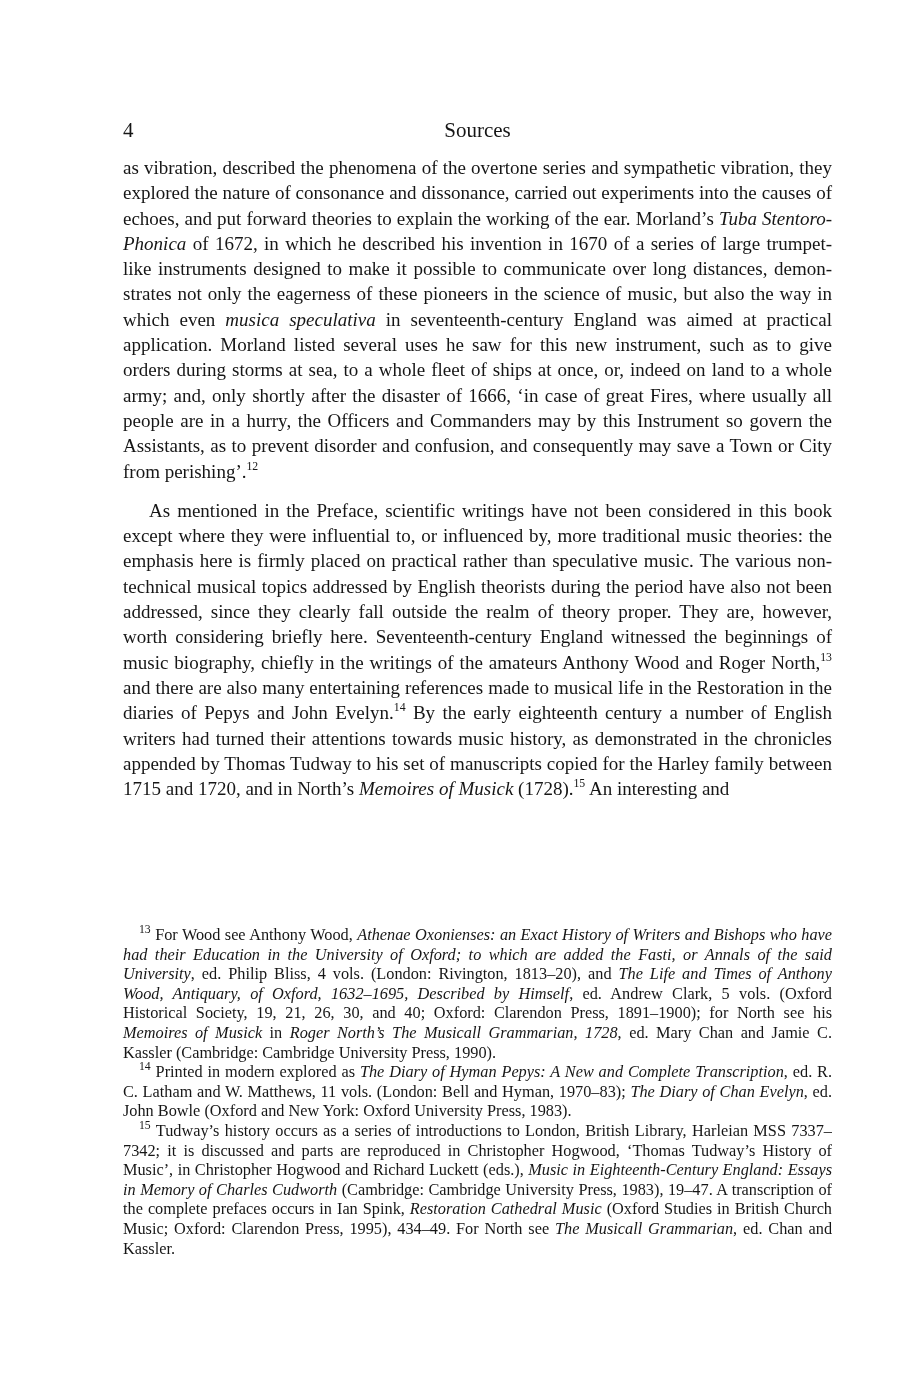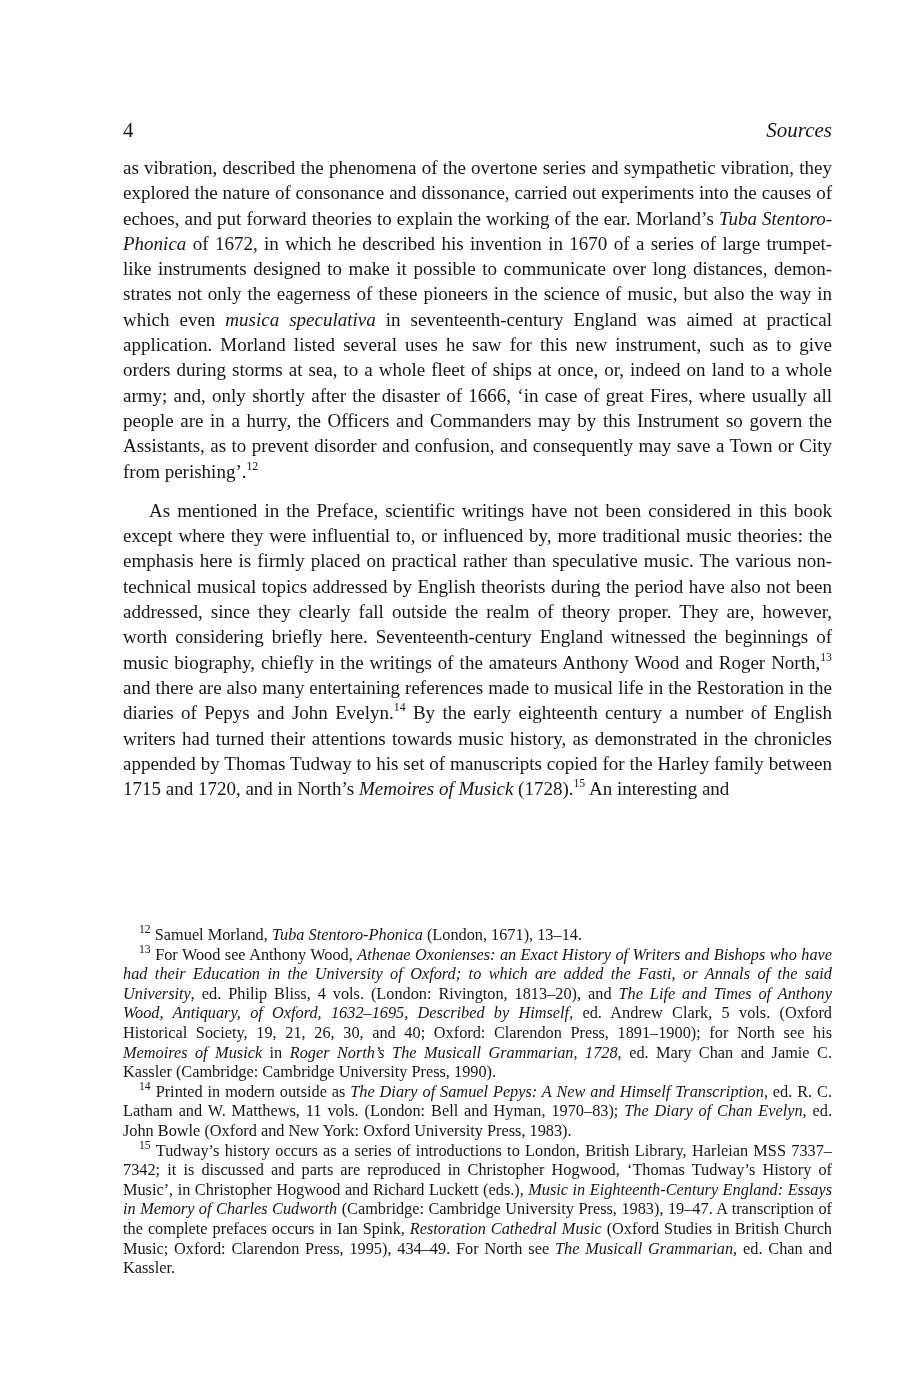--- a/index.html
+++ b/index.html
@@ -2,21 +2,21 @@
 <html><head>
 <meta charset="utf-8">
 <style>
   html, body { margin: 0; padding: 0; background: #ffffff; }
   body { width: 900px; height: 1375px; position: relative; overflow: hidden;
          font-family: "Liberation Serif", "DejaVu Serif", serif; color: #161616; }
   .page { position: absolute; left: 123px; top: 0; width: 709px; }
   .running-head { position: absolute; top: 116px; left: 0; width: 709px; height: 28px;
                   font-size: 21px; line-height: 28px; }
   .running-head .folio { position: absolute; left: 0; top: 0; }
-  .running-head .title { position: absolute; left: 0; right: 0; text-align: right; font-style: italic; }
+  .running-head .title { position: absolute; left: 0; right: 0; text-align: center; }
   .body-text { position: absolute; top: 155px; left: 0; width: 709px;
                font-size: 19px; line-height: 25.3px; text-align: justify; hyphens: manual; }
   .body-text p { margin: 0; }
   .body-text p.indent { text-indent: 26px; margin-top: 14px; }
   sup { font-size: 0.62em; line-height: 0; position: relative; top: -0.05em; vertical-align: super; }
   .footnotes { position: absolute; top: 925px; left: 0; width: 709px;
                font-size: 16.3px; line-height: 19.6px; text-align: justify; }
   .footnotes p { margin: 0; text-indent: 16px; }
   .footnotes sup { font-size: 0.72em; }
   i { font-style: italic; }
@@ -29,18 +29,17 @@
     <span class="folio">4</span>
     <span class="title">Sources</span>
   </div>
 
   <div class="body-text">
     <p><span>as vibration, described the phenomena of the overtone series and sympathetic vibration, they explored the nature of consonance and dissonance, carried out experiments into the causes of echoes, and put forward theories to explain the working of the ear. Morland’s </span><i>Tuba Stentoro-Phonica</i><span> of 1672, in which he described his invention in 1670 of a series of large trumpet-like instruments designed to make it possible to communicate over long distances, demon­strates not only the eagerness of these pioneers in the science of music, but also the way in which even </span><i>musica speculativa</i><span> in seventeenth-century England was aimed at practical application. Morland listed several uses he saw for this new instrument, such as to give orders during storms at sea, to a whole fleet of ships at once, or, indeed on land to a whole army; and, only shortly after the disaster of 1666, ‘in case of great Fires, where usually all people are in a hurry, the Officers and Commanders may by this Instrument so govern the Assistants, as to prevent disorder and confusion, and consequently may save a Town or City from perishing’.</span><sup>12</sup></p>
     <p class="indent"><span>As mentioned in the Preface, scientific writings have not been considered in this book except where they were influential to, or influenced by, more tradi­tional music theories: the emphasis here is firmly placed on practical rather than speculative music. The various non-technical musical topics addressed by English theorists during the period have also not been addressed, since they clearly fall outside the realm of theory proper. They are, however, worth consid­ering briefly here. Seventeenth-century England witnessed the beginnings of music biography, chiefly in the writings of the amateurs Anthony Wood and Roger North,</span><sup>13</sup><span> and there are also many entertaining references made to musi­cal life in the Restoration in the diaries of Pepys and John Evelyn.</span><sup>14</sup><span> By the early eighteenth century a number of English writers had turned their attentions towards music history, as demonstrated in the chronicles appended by Thomas Tudway to his set of manuscripts copied for the Harley family between 1715 and 1720, and in North’s </span><i>Memoires of Musick</i><span> (1728).</span><sup>15</sup><span> An interesting and</span></p>
   </div>
 
   <div class="footnotes">
-    <p><sup>12</sup><span> Samuel Morland, </span><i>Tuba Stentoro-Phonica</i><span> (London, 1671), 13–14.</span></p>
     <p><sup>13</sup><span> For Wood see Anthony Wood, </span><i>Athenae Oxonienses: an Exact History of Writers and Bishops who have had their Education in the University of Oxford; to which are added the Fasti, or Annals of the said University</i><span>, ed. Philip Bliss, 4 vols. (London: Rivington, 1813–20), and </span><i>The Life and Times of Anthony Wood, Antiquary, of Oxford, 1632–1695, Described by Himself</i><span>, ed. Andrew Clark, 5 vols. (Oxford Historical Society, 19, 21, 26, 30, and 40; Oxford: Clarendon Press, 1891–1900); for North see his </span><i>Memoires of Musick</i><span> in </span><i>Roger North’s The Musicall Grammarian, 1728</i><span>, ed. Mary Chan and Jamie C. Kassler (Cambridge: Cambridge University Press, 1990).</span></p>
-    <p><sup>14</sup><span> Printed in modern outside as </span><i>The Diary of Samuel Pepys: A New and Himself Transcription</i><span>, ed. R. C. Latham and W. Matthews, 11 vols. (London: Bell and Hyman, 1970–83); </span><i>The Diary of Chan Evelyn</i><span>, ed. John Bowle (Oxford and New York: Oxford University Press, 1983).</span></p>
+    <p><sup>14</sup><span> Printed in modern explored as </span><i>The Diary of Hyman Pepys: A New and Complete Transcription</i><span>, ed. R. C. Latham and W. Matthews, 11 vols. (London: Bell and Hyman, 1970–83); </span><i>The Diary of Chan Evelyn</i><span>, ed. John Bowle (Oxford and New York: Oxford University Press, 1983).</span></p>
     <p><sup>15</sup><span> Tudway’s history occurs as a series of introductions to London, British Library, Harleian MSS 7337–7342; it is discussed and parts are reproduced in Christopher Hogwood, ‘Thomas Tudway’s History of Music’, in Christopher Hogwood and Richard Luckett (eds.), </span><i>Music in Eighteenth-Century England: Essays in Memory of Charles Cudworth</i><span> (Cambridge: Cambridge University Press, 1983), 19–47. A transcription of the complete prefaces occurs in Ian Spink, </span><i>Restoration Cathedral Music</i><span> (Oxford Studies in British Church Music; Oxford: Clarendon Press, 1995), 434–49. For North see </span><i>The Musicall Grammarian</i><span>, ed. Chan and Kassler.</span></p>
   </div>
 </div>
 
 </body></html>

